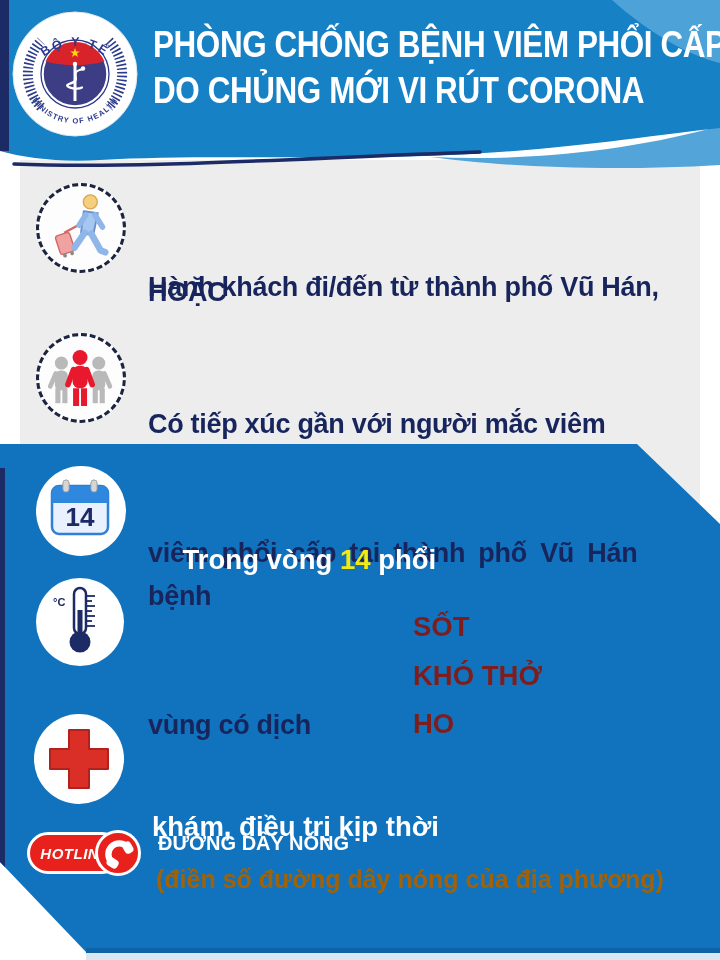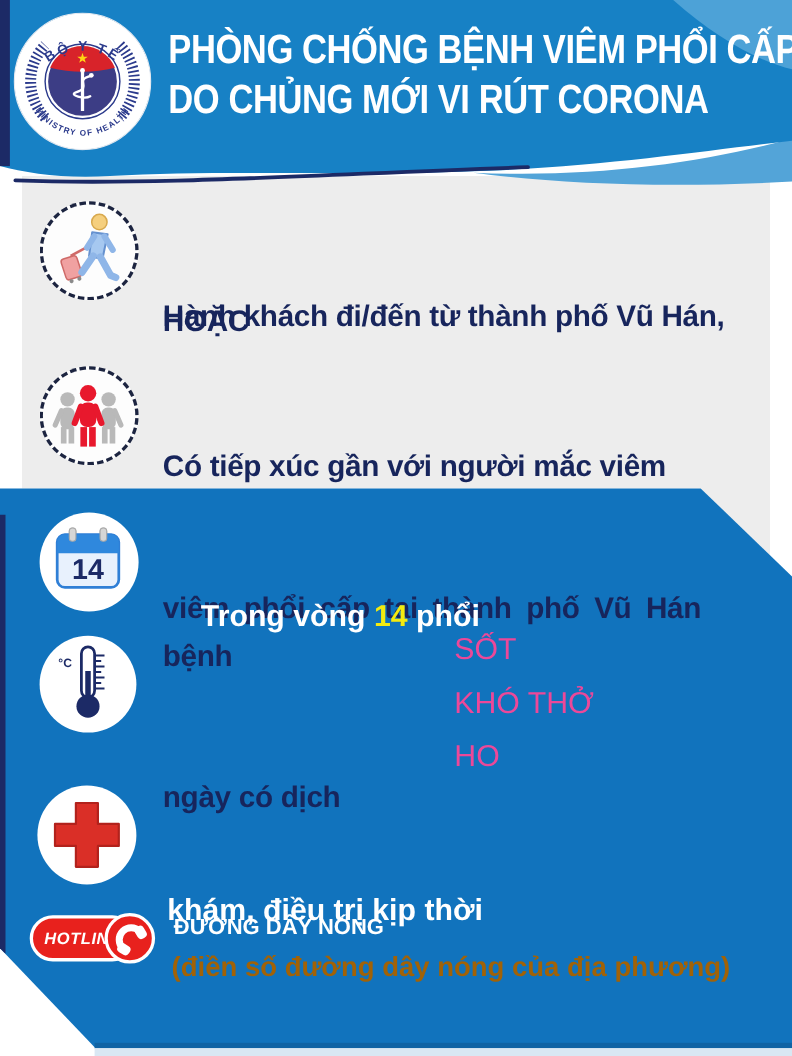--- a/index.html
+++ b/index.html
@@ -15,21 +15,21 @@
   .dash-circle{width:90px;height:90px;border:3px dashed #1c2440;border-radius:50%;
                background:#fdfdfd;box-sizing:border-box;}
   .white-circle{border-radius:50%;background:#fff;}
   
   .navy{color:#17255c;font-weight:bold;font-size:27px;line-height:43px;letter-spacing:-.3px;
         white-space:pre-wrap;}
   .justify{word-spacing:6px;}
   
   .white-t{color:#fff;font-weight:bold;font-size:27.5px;line-height:45px;white-space:pre-wrap;}
   .yellow{color:#f3ea0f;}
-  .symptoms{color:#ec4899;font-weight:normal;font-size:27.5px;line-height:48.5px;}
+  .symptoms{color:#7f1d1d;font-weight:bold;font-size:27.5px;line-height:48.5px;margin-top:37px;}
   .hot-title{color:#fff;font-weight:bold;font-size:20px;line-height:38px;}
   .hot-note{color:#a16207;font-weight:bold;font-size:25px;line-height:34px;}
   
   .pill{left:27px;top:832px;width:96px;height:42px;background:#e8211d;border:3px solid #fff;
         border-radius:24px;box-sizing:border-box;display:flex;align-items:center;justify-content:center;}
   .pill span{color:#fff;font-weight:bold;font-style:italic;font-size:15px;letter-spacing:.5px;}
   .phone-circle{left:95px;top:830px;width:46px;height:46px;background:#e8211d;
                 border:3px solid #fff;border-radius:50%;box-sizing:border-box;}
 </style>
 </head>
@@ -128,21 +128,21 @@
         <rect x="36" y="32" width="16" height="24" ry="7"></rect>
         <path d="M37,36 L31,52 M51,36 L57,52" stroke="#e8182d" stroke-width="6" stroke-linecap="round"></path>
         <rect x="36.5" y="56" width="6.5" height="19"></rect>
           <rect x="45" y="56" width="6.5" height="19"></rect>
       </g>
     </svg>
   </div>
   <div class="abs navy" style="left:148px;top:317px;width:552px;">
     <div>Có tiếp xúc gần với người mắc viêm</div>
     <div class="justify">viêm phổi cấp tại thành phố Vũ Hán bệnh</div>
-    <div>ngày có dịch</div>
+    <div>vùng có dịch</div>
   </div>
 
   <div class="abs white-circle" style="left:36px;top:466px;width:90px;height:90px;">
     <svg width="90" height="90" viewBox="0 0 90 90">
       <rect x="27" y="14" width="6" height="12" rx="3" fill="#d6d6d6" stroke="#a9a9a9"></rect>
       <rect x="55" y="14" width="6" height="12" rx="3" fill="#d6d6d6" stroke="#a9a9a9"></rect>
       <rect x="16" y="20" width="56" height="48" rx="7" fill="#e8f1fd" stroke="#2f7fd6" stroke-width="2.5"></rect>
       <path d="M23,20 h42 a7,7 0 0 1 7,7 v10 H16 v-10 a7,7 0 0 1 7,-7 Z" fill="#2f88dd"></path>
       <rect x="27" y="14" width="6" height="12" rx="3" fill="#d6d6d6" stroke="#a9a9a9"></rect>
       <rect x="55" y="14" width="6" height="12" rx="3" fill="#d6d6d6" stroke="#a9a9a9"></rect>

